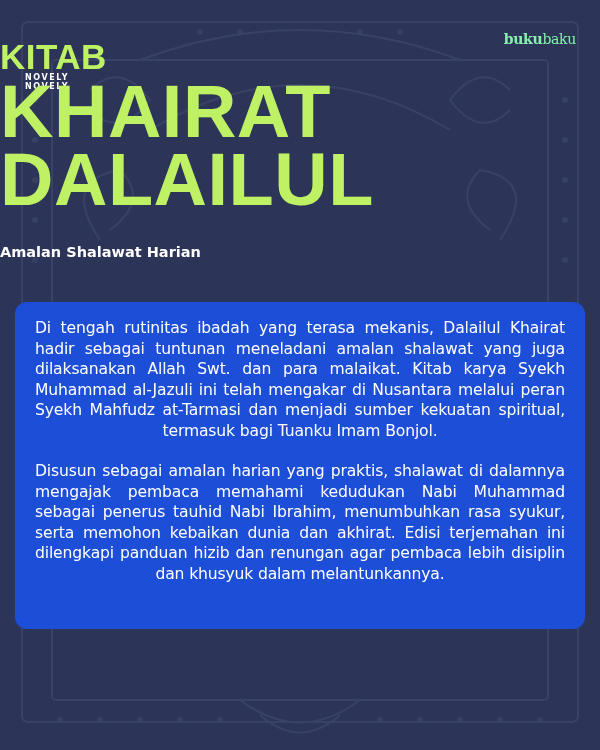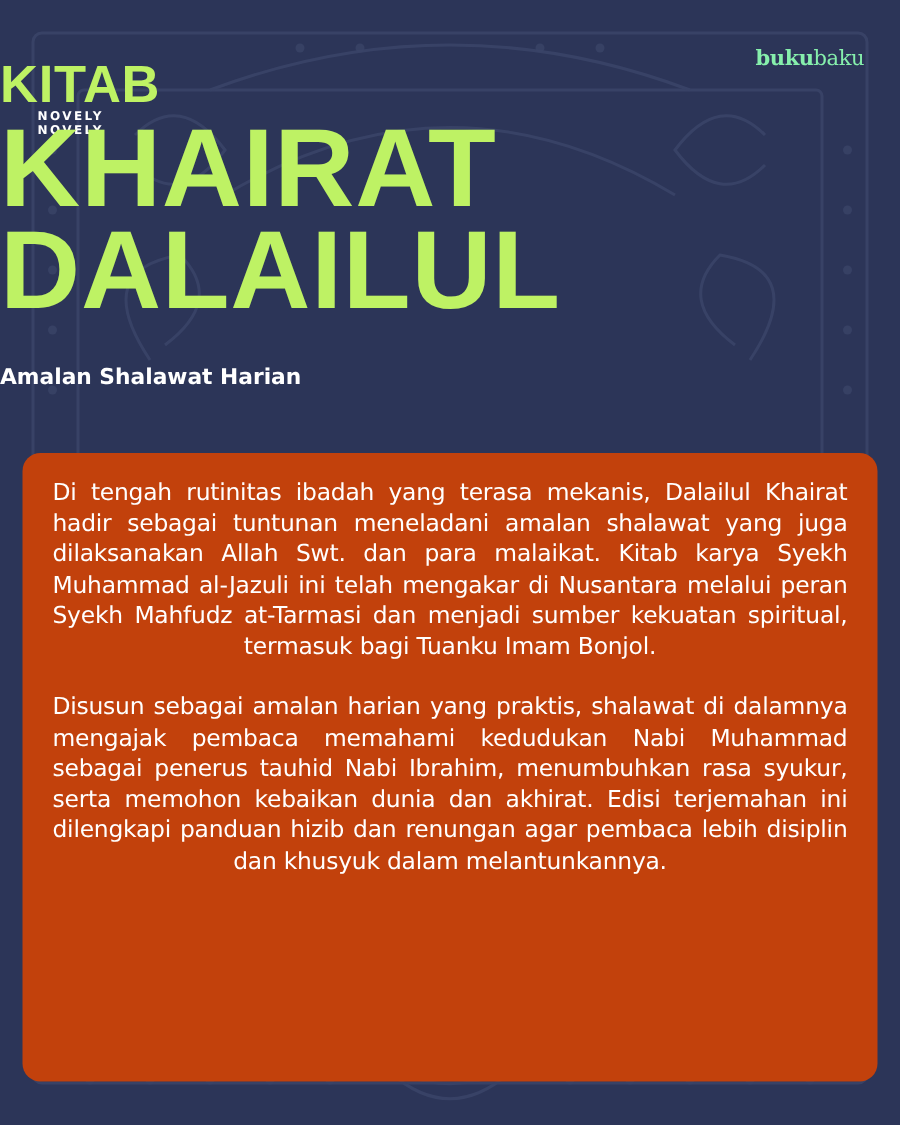--- a/index.html
+++ b/index.html
@@ -33,22 +33,22 @@
   .main-title {
     font-family: "Liberation Sans", sans-serif; font-weight: bold;
     font-size: 74px; line-height: 68px; letter-spacing: 0.5px;
   }
   .subtitle {
     position: absolute; left: 0; right: 0; top: 241px; text-align: left;
     color: #ffffff; font-family: "DejaVu Sans", sans-serif; font-weight: bold;
     font-size: 14.5px; line-height: 22px;
   }
   .gold-box {
-    position: absolute; left: 15px; top: 302px; width: 570px; height: 419px;
-    background: #c2410c; border-radius: 12px;
+    position: absolute; left: 15px; top: 302px; width: 570px; height: 327px;
+    background: #1d4ed8; border-radius: 12px;
   }
   .body-text {
     position: absolute; left: 20px; right: 20px; top: 16px;
     color: #ffffff; font-family: "DejaVu Sans", sans-serif;
     font-size: 15.6px; line-height: 20.5px;
     text-align: justify; text-align-last: center;
     letter-spacing: -0.15px;
   }
   .body-text p { margin: 0 0 20px 0; }
 </style>

